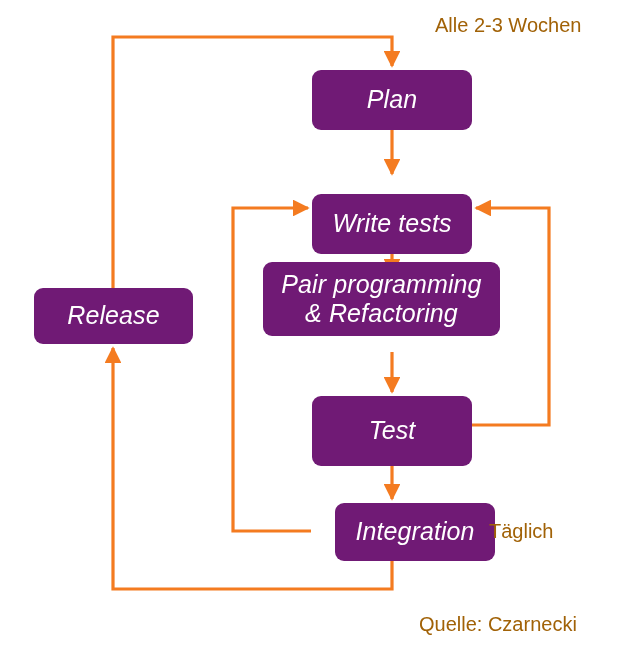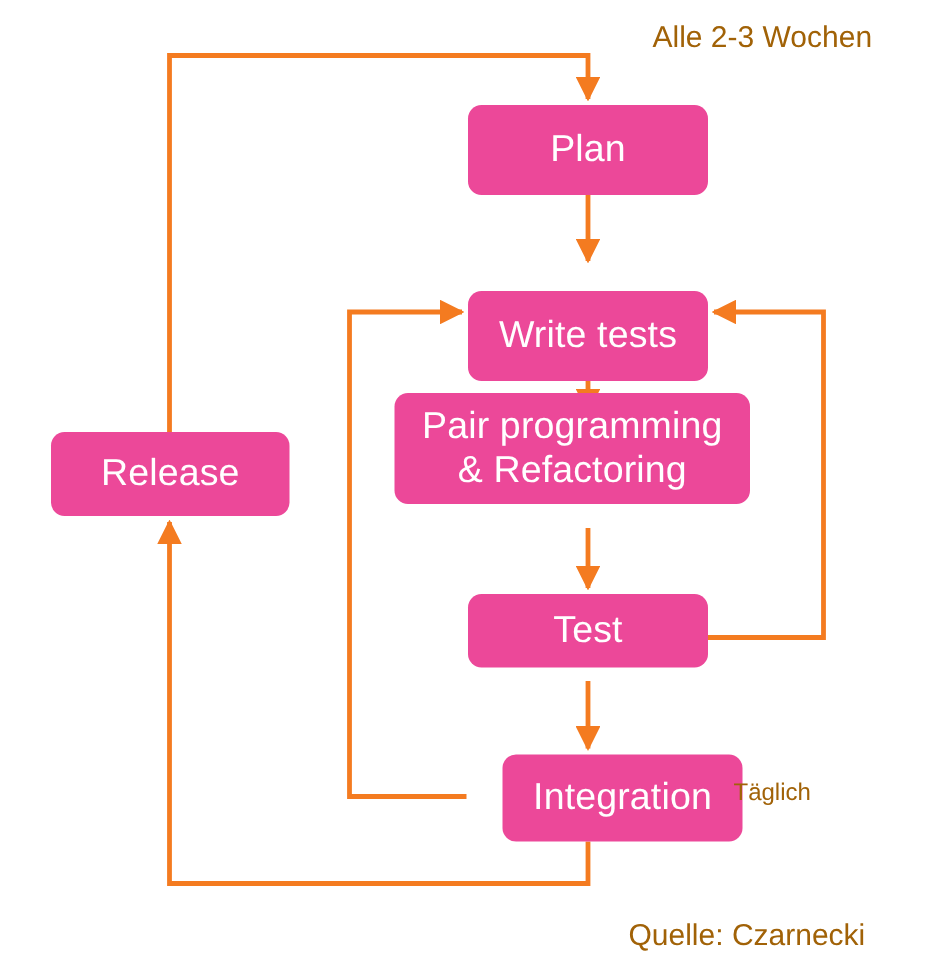--- a/index.html
+++ b/index.html
@@ -20,33 +20,34 @@
   #flow-svg {
     position: absolute;
     left: 0;
     top: 0;
     width: 623px;
     height: 645px;
   }
   .node {
     position: absolute;
     box-sizing: border-box;
-    background: #ec4899;
+    background: #701a75;
     border-radius: 9px;
     color: #ffffff;
     display: flex;
     align-items: center;
     justify-content: center;
     text-align: center;
     font-family: "Liberation Sans", sans-serif;
     font-size: 25px;
     line-height: 1.18;
     letter-spacing: 0.1px;
     white-space: pre-line;
     z-index: 3;
+    font-style: italic;
   }
   .caption {
     position: absolute;
     color: #a16207;
     font-family: "Liberation Sans", sans-serif;
     font-size: 20px;
     white-space: nowrap;
     z-index: 4;
   }
 </style>
@@ -91,31 +92,31 @@
 
   <div class="node" style="left:312px; top:194px; width:160px; height:60px;">
     <span>Write tests</span>
   </div>
 
   <div class="node" style="left:263px; top:262px; width:237px; height:74px;">
     <span>Pair programming
 &amp; Refactoring</span>
   </div>
 
-  <div class="node" style="left:312px; top:396px; width:160px; height:49px;">
+  <div class="node" style="left:312px; top:396px; width:160px; height:70px;">
     <span>Test</span>
   </div>
 
   <div class="node" style="left:312px; top:503px; width:160px; height:58px;margin-left:23px;">
     <span>Integration</span>
   </div>
 
   <div class="node" style="left:34px; top:288px; width:159px; height:56px;">
     <span>Release</span>
   </div>
 
   <div class="caption" style="left:435px; top:14px; font-size:20px;">Alle 2-3 Wochen</div>
 
-  <div class="caption" style="left:489px; top:520px; font-size:16px;text-align:center;">Täglich</div>
+  <div class="caption" style="left:489px; top:520px; font-size:20px;text-align:center;">Täglich</div>
 
   <div class="caption" style="left:419px; top:613px; font-size:20px;">Quelle: Czarnecki</div>
 
 </div>
 
 </body></html>

